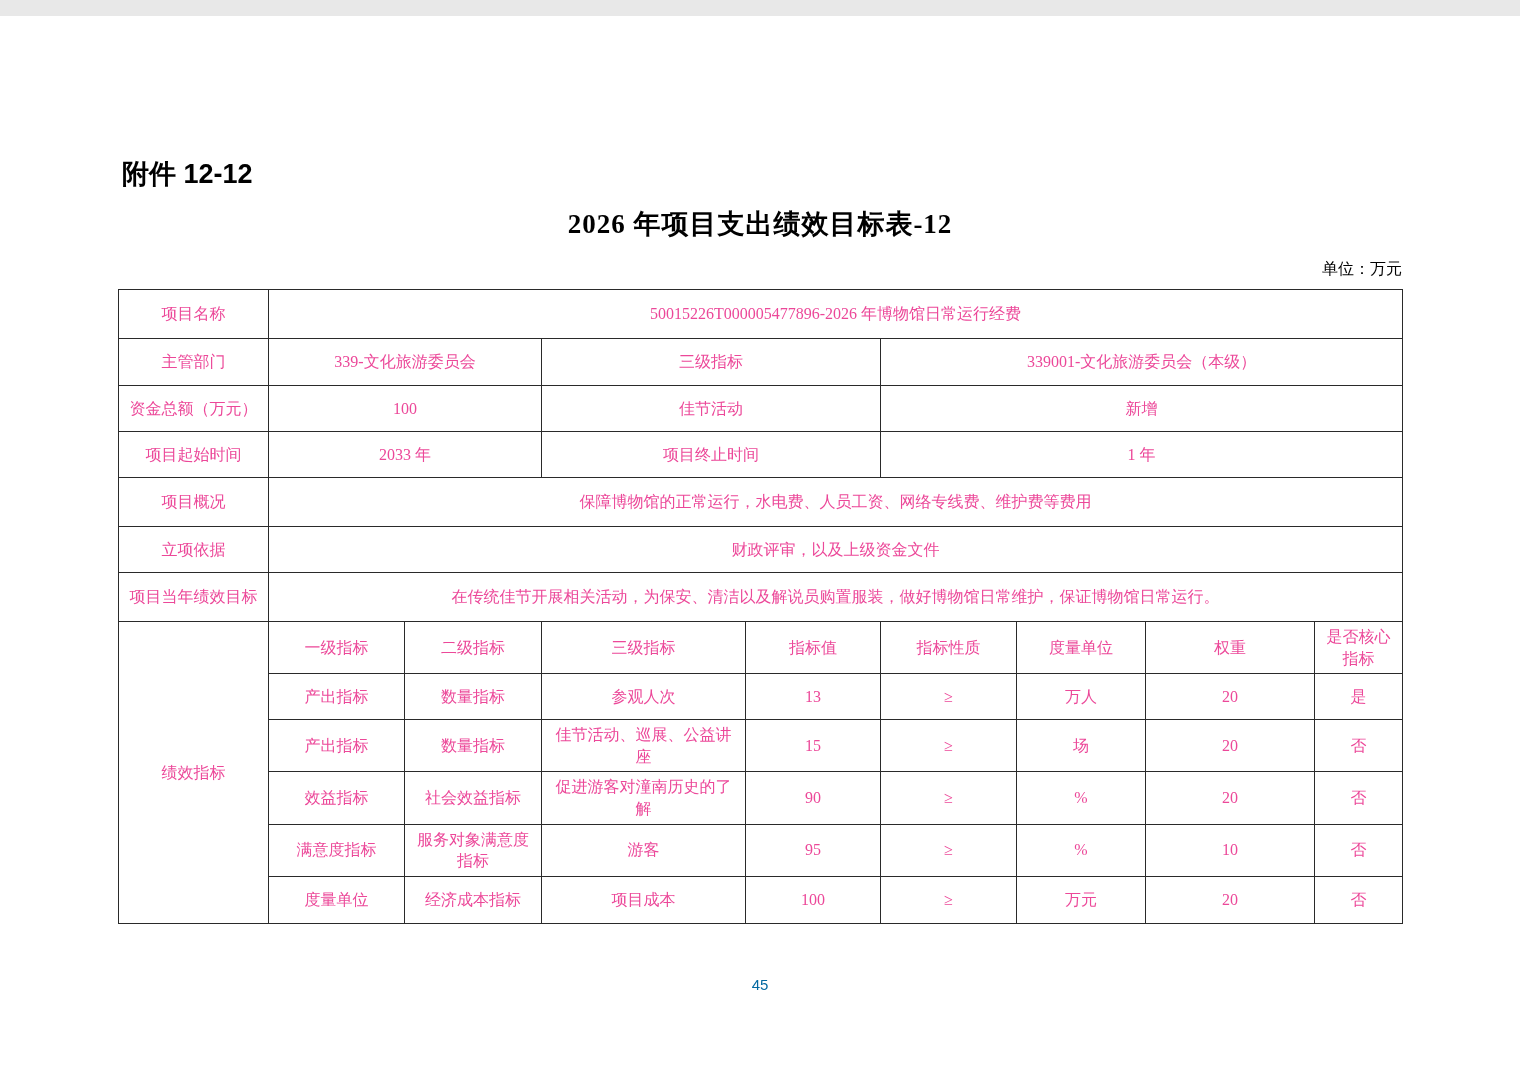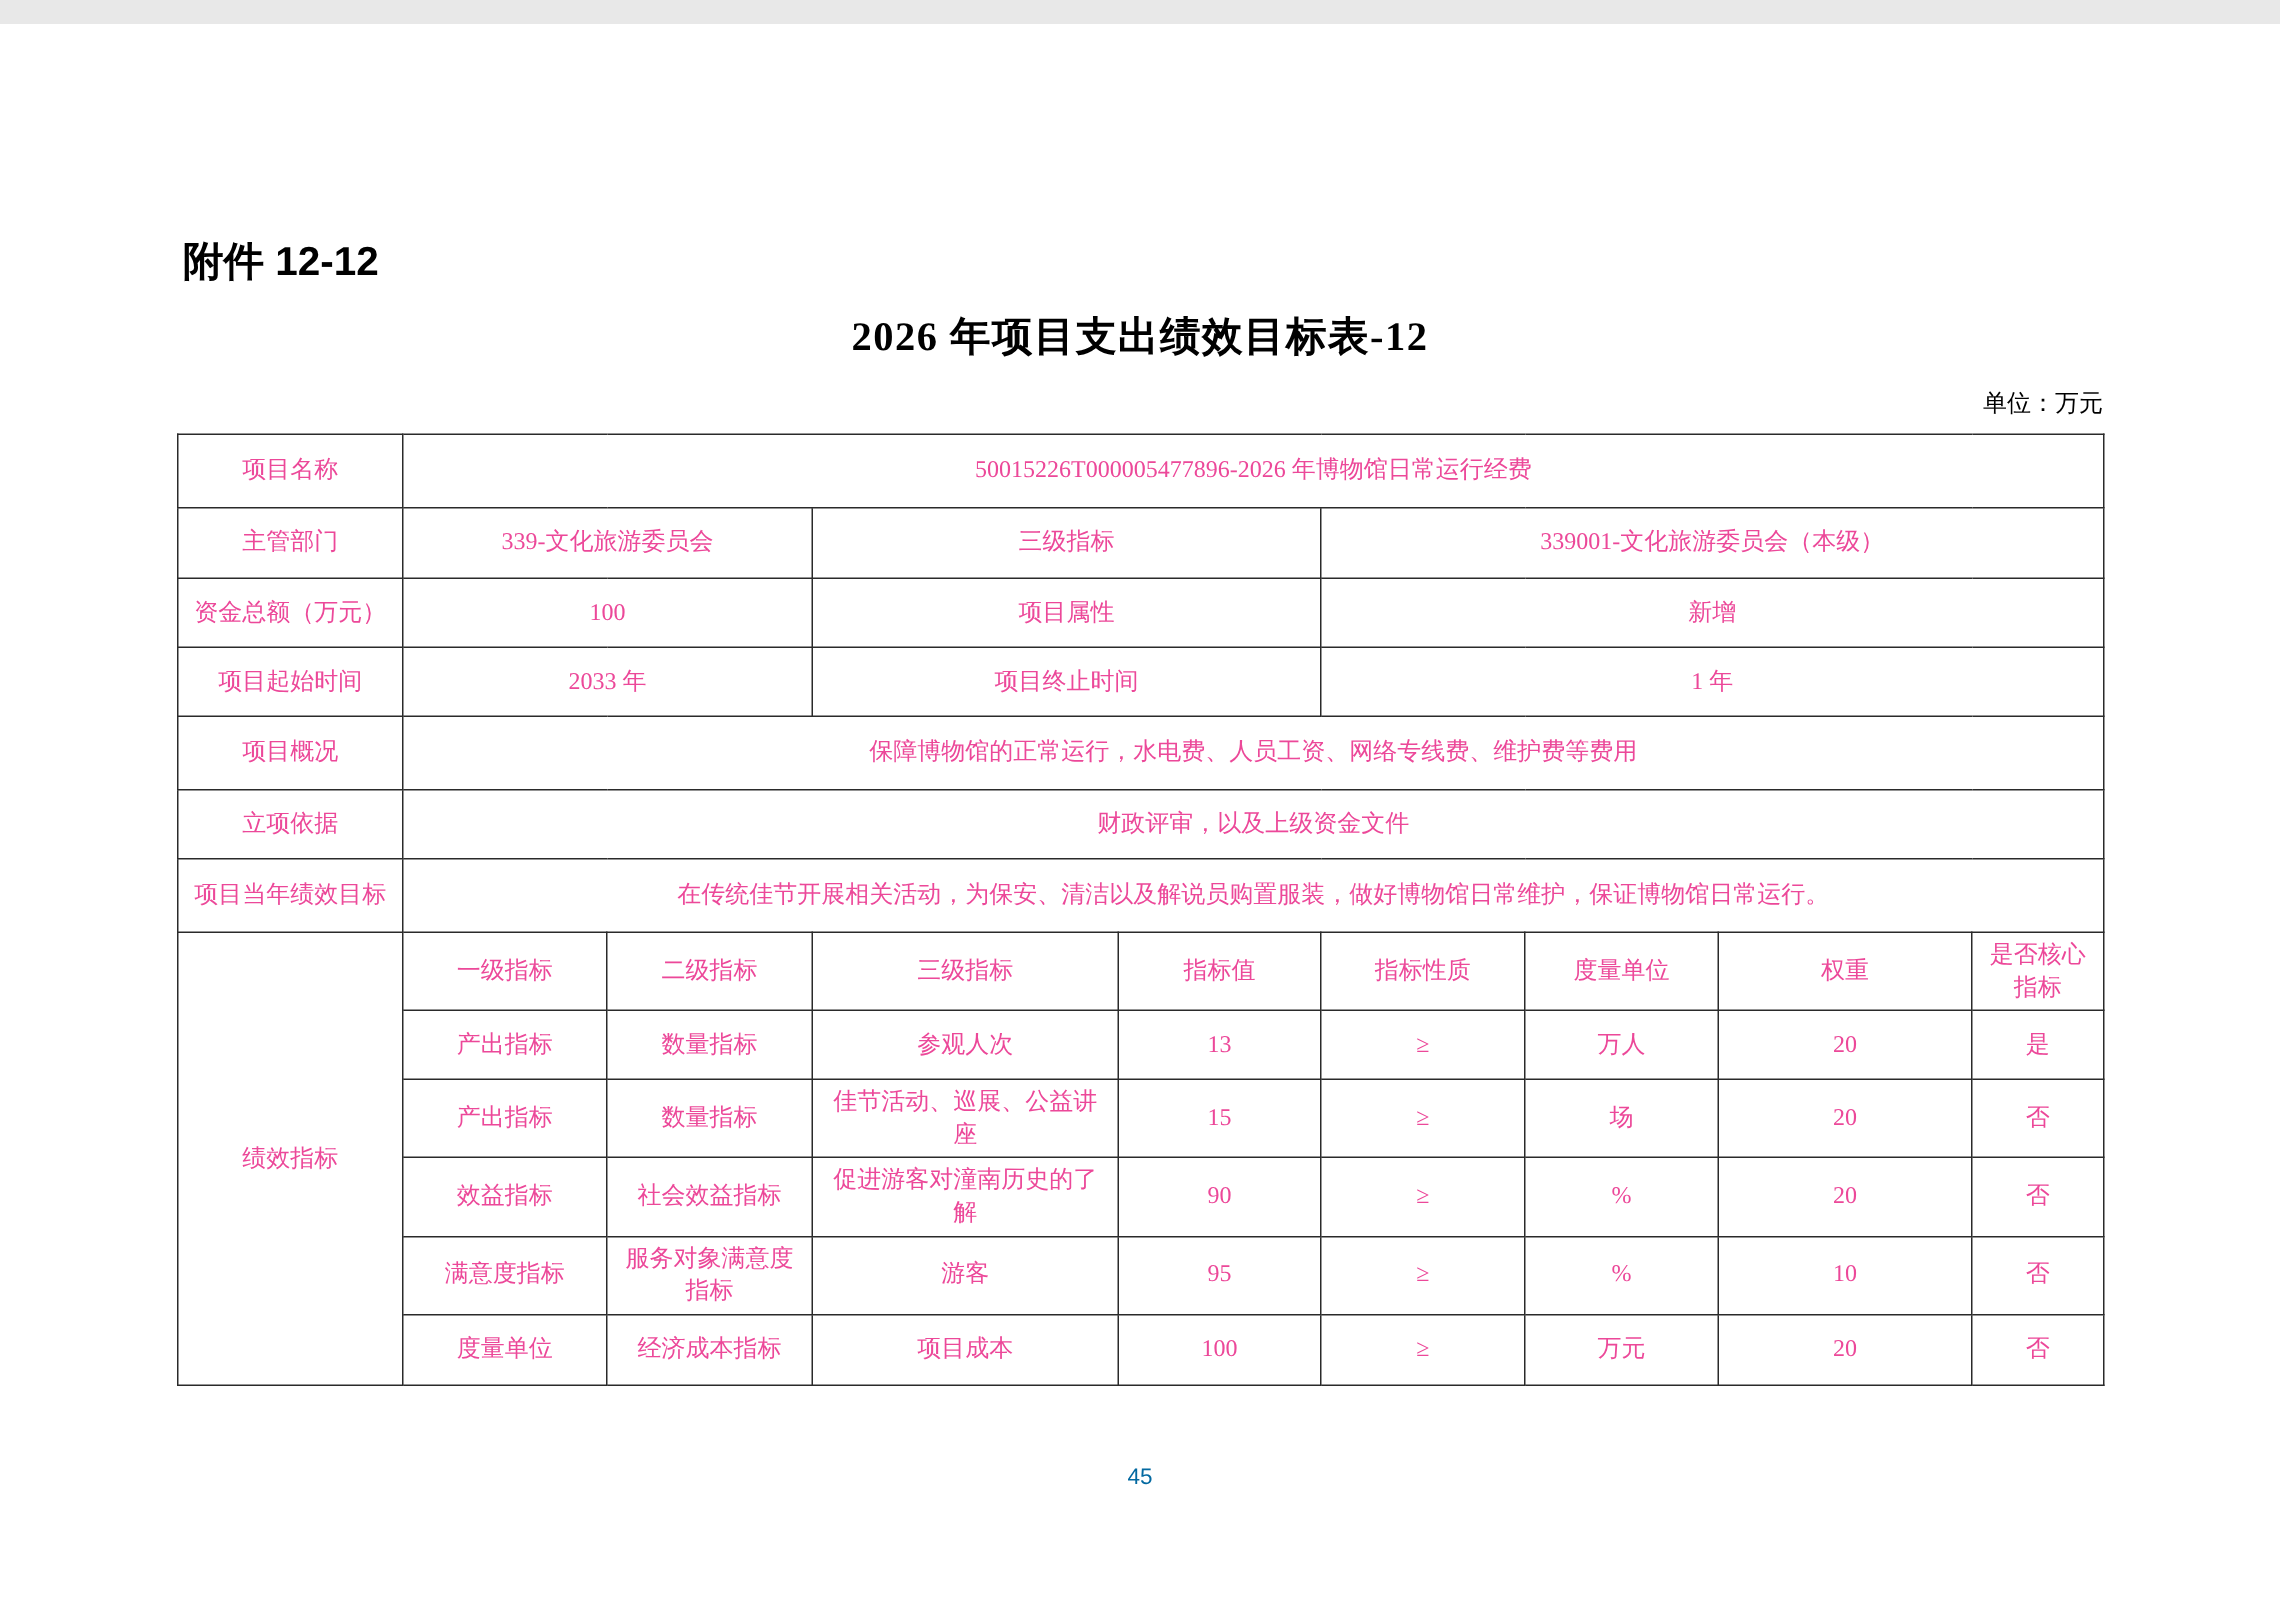--- a/index.html
+++ b/index.html
@@ -108,21 +108,21 @@
       </tr>
       <tr class="h47">
         <td>主管部门</td>
         <td colspan="2">339-文化旅游委员会</td>
         <td colspan="2">三级指标</td>
         <td colspan="4">339001-文化旅游委员会（本级）</td>
       </tr>
       <tr class="h46">
         <td>资金总额（万元）</td>
         <td colspan="2">100</td>
-        <td colspan="2">项目属性</td>
+        <td colspan="2">佳节活动</td>
         <td colspan="4">新增</td>
       </tr>
       <tr class="h46">
         <td>项目起始时间</td>
         <td colspan="2">2033 年</td>
         <td colspan="2">项目终止时间</td>
         <td colspan="4">1 年</td>
       </tr>
       <tr class="h49">
         <td>项目概况</td>

